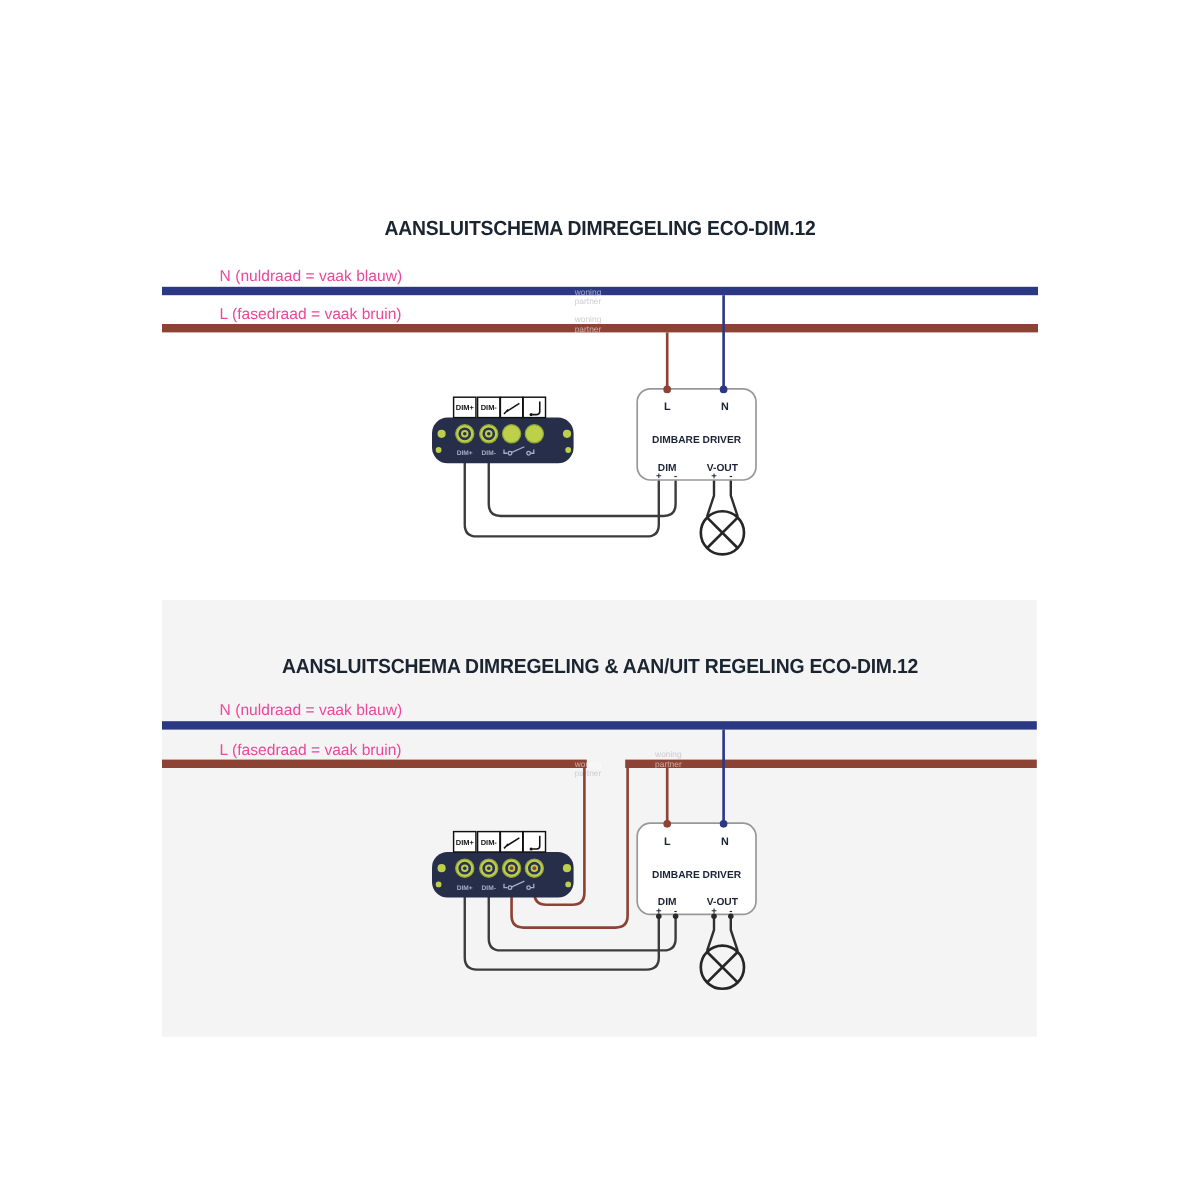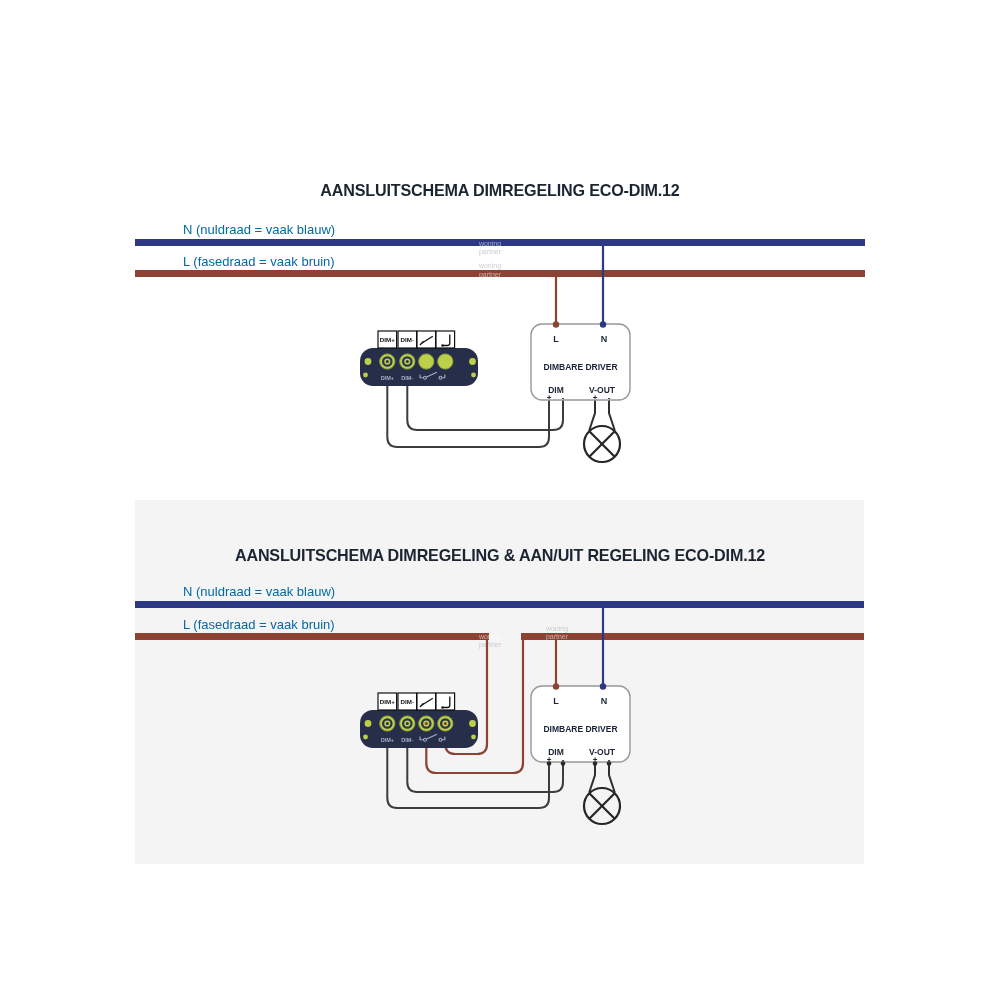--- a/index.html
+++ b/index.html
@@ -4,21 +4,21 @@
 <style>
   html,body{margin:0;padding:0;background:#ffffff;}
   .canvas{position:relative;width:1000px;height:1000px;background:#ffffff;overflow:hidden;
           font-family:"Liberation Sans",sans-serif;}
   .abs{position:absolute;}
   .panel{left:135px;top:500px;width:729px;height:364px;background:#f4f4f5;}
   .diag-title{left:135px;width:730px;text-align:center;font-weight:700;font-size:17px;
               color:#1b2531;letter-spacing:-0.2px;transform:scaleX(0.95);}
   .t1{top:181px;}
   .t2{top:546px;}
-  .wire-label{font-size:13px;color:#0369a1;}
+  .wire-label{font-size:13px;color:#ec4899;}
   svg{position:absolute;left:0;top:0;}
   svg text{font-family:"Liberation Sans",sans-serif;}
   .dt{font-weight:700;fill:#1b2336;text-anchor:middle;}
   .boxlbl{font-weight:700;fill:#111111;text-anchor:middle;font-size:6.2px;}
   .printlbl{font-weight:700;fill:#a6adc4;text-anchor:middle;font-size:5.5px;}
   .wm{font-size:7px;text-anchor:middle;font-weight:400;}
   .wm-light{fill:#ffffff;opacity:0.55;}
   .wm-gray{fill:#c8c8ce;opacity:0.9;}
 </style>
 </head>

